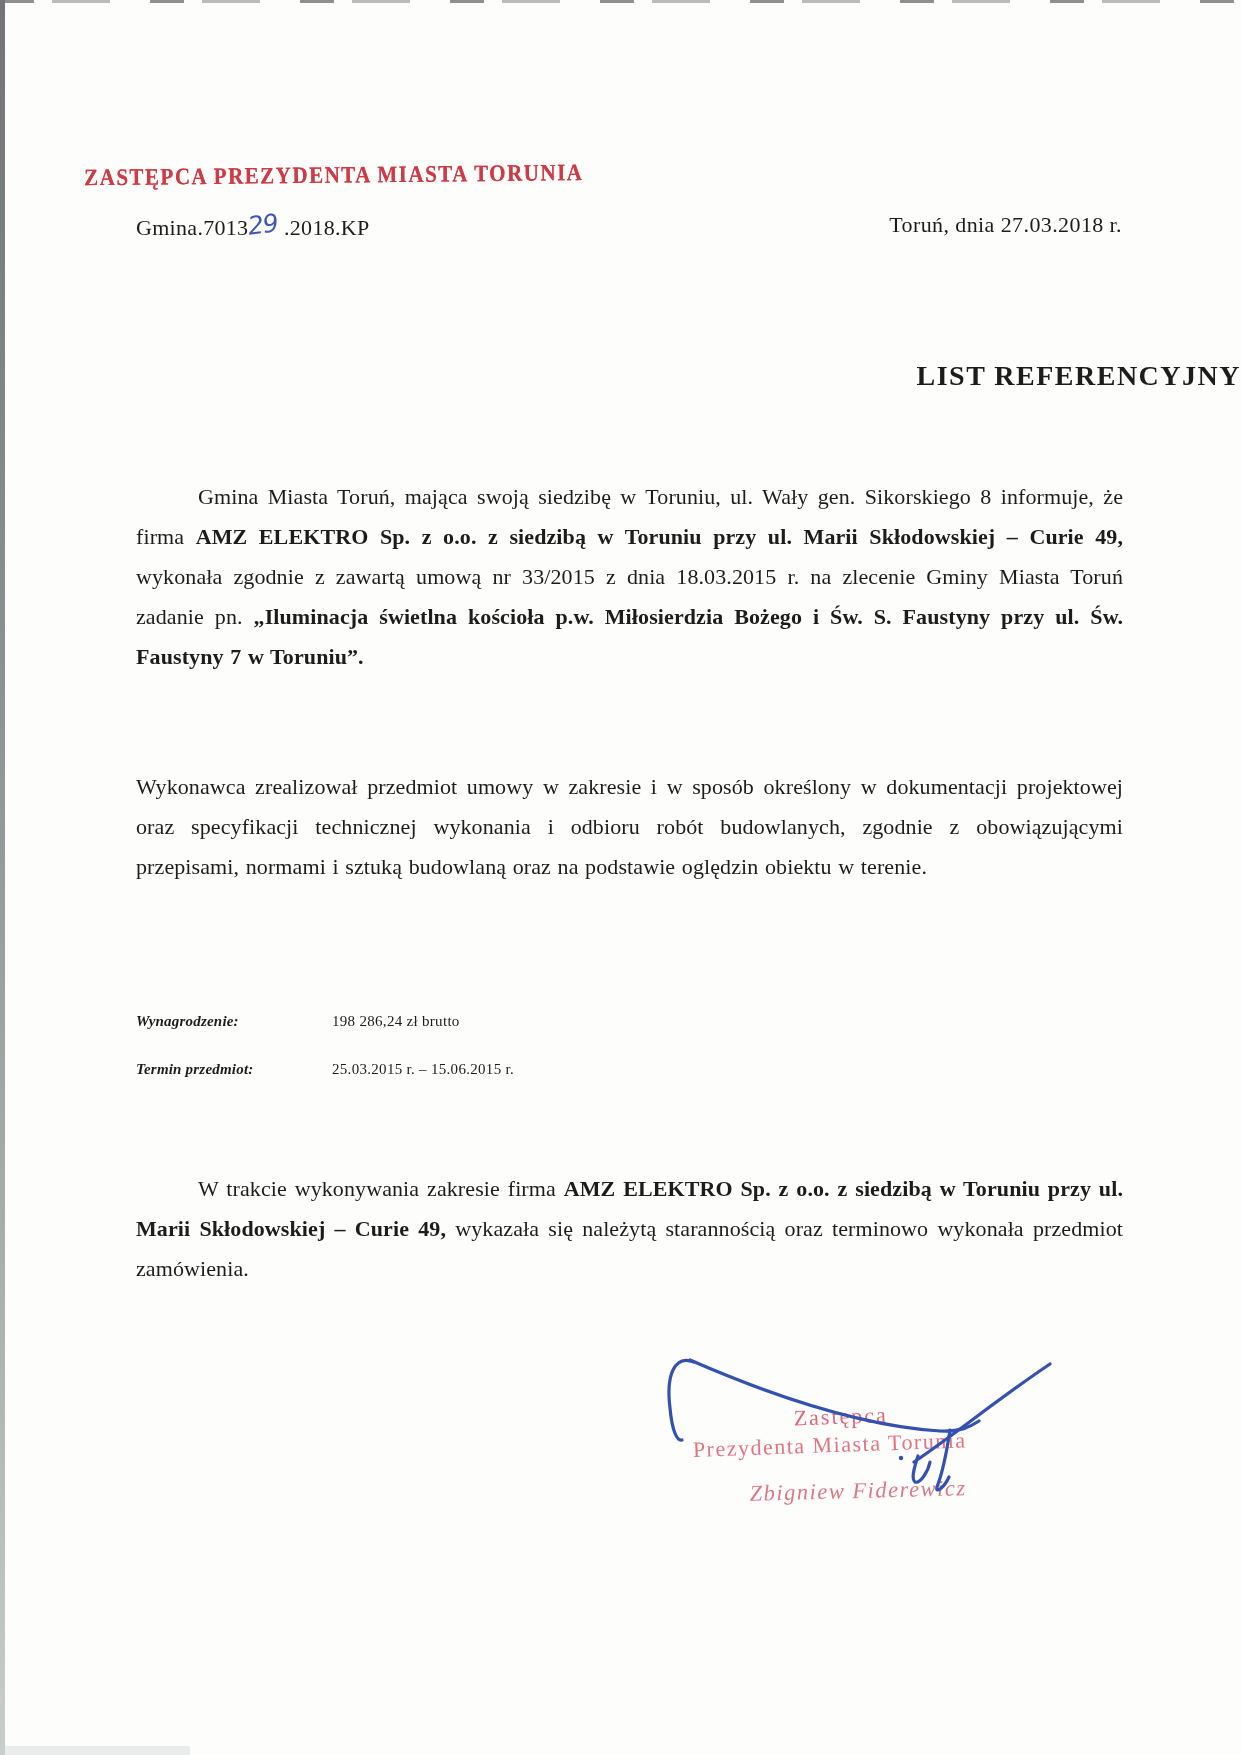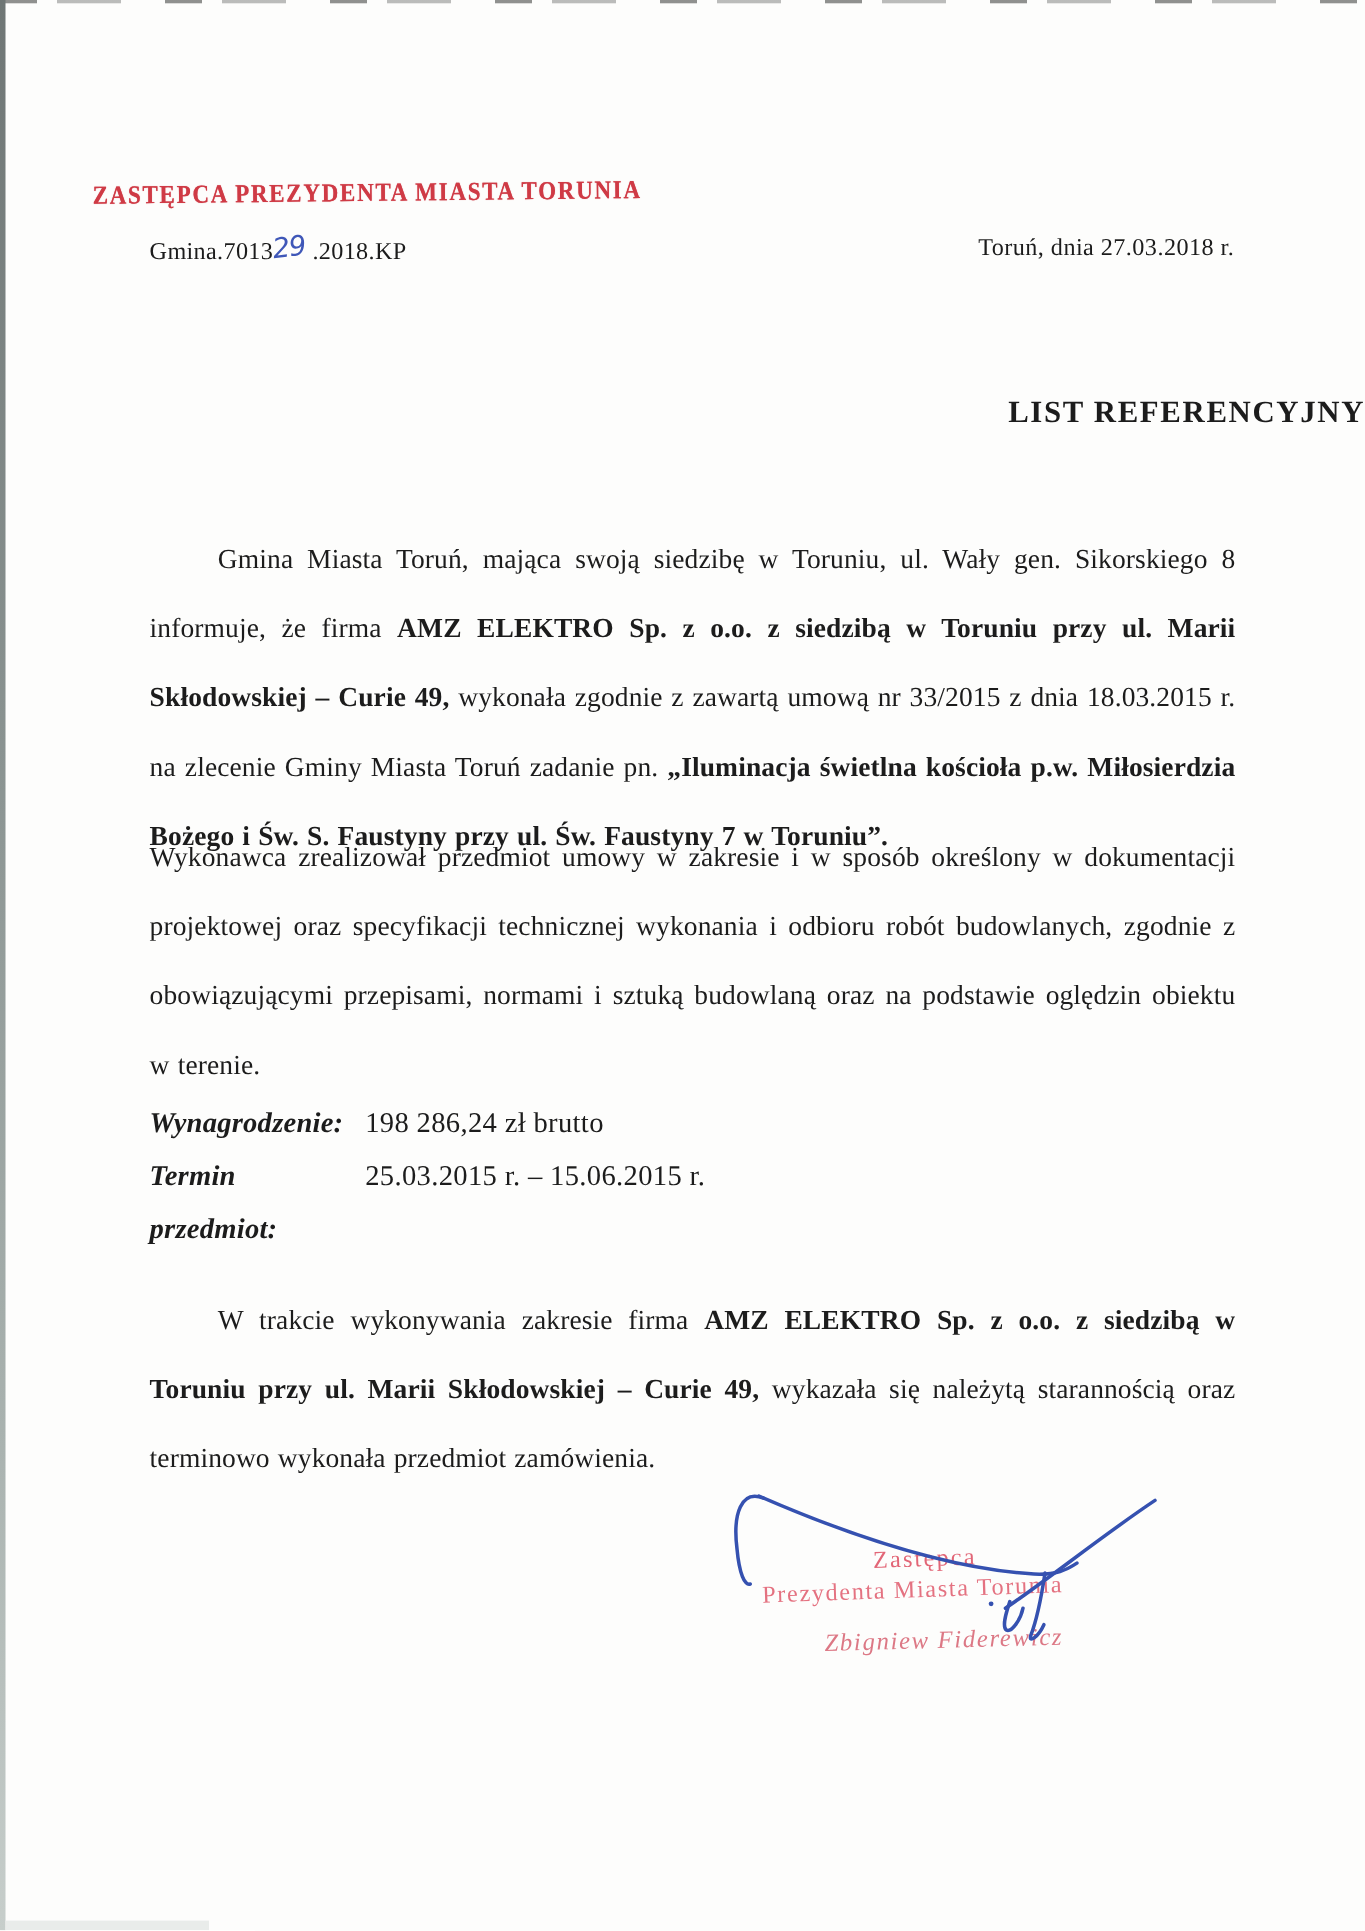--- a/index.html
+++ b/index.html
@@ -60,34 +60,34 @@
   .doc-title{
     position:absolute;left:0;top:360px;width:100%;
     text-align:right;
     font-weight:bold;
     font-size:28px;
     letter-spacing:1.5px;
   }
   
   .para{
     position:absolute;left:136px;width:987px;
-    font-size:25px;
-    line-height:63px;
+    font-size:22px;
+    line-height:40px;
     text-align:justify;
     letter-spacing:.1px;
     word-spacing:1px;
   }
   .para.indent{text-indent:62px;}
   #para1{top:477px;}
-  #para2{top:748px;}
+  #para2{top:767px;}
   #para3{top:1169px;}
   
   .terms{
     position:absolute;left:136px;top:997px;width:700px;
-    font-size:26px;line-height:48px;
+    font-size:15px;line-height:48px;
   }
   .term-row{display:flex;}
   .term-label{
     width:196px;
     font-weight:bold;font-style:italic;
     letter-spacing:.2px;
     flex:0 0 auto;
   }
   .term-value{letter-spacing:.3px;}
   

